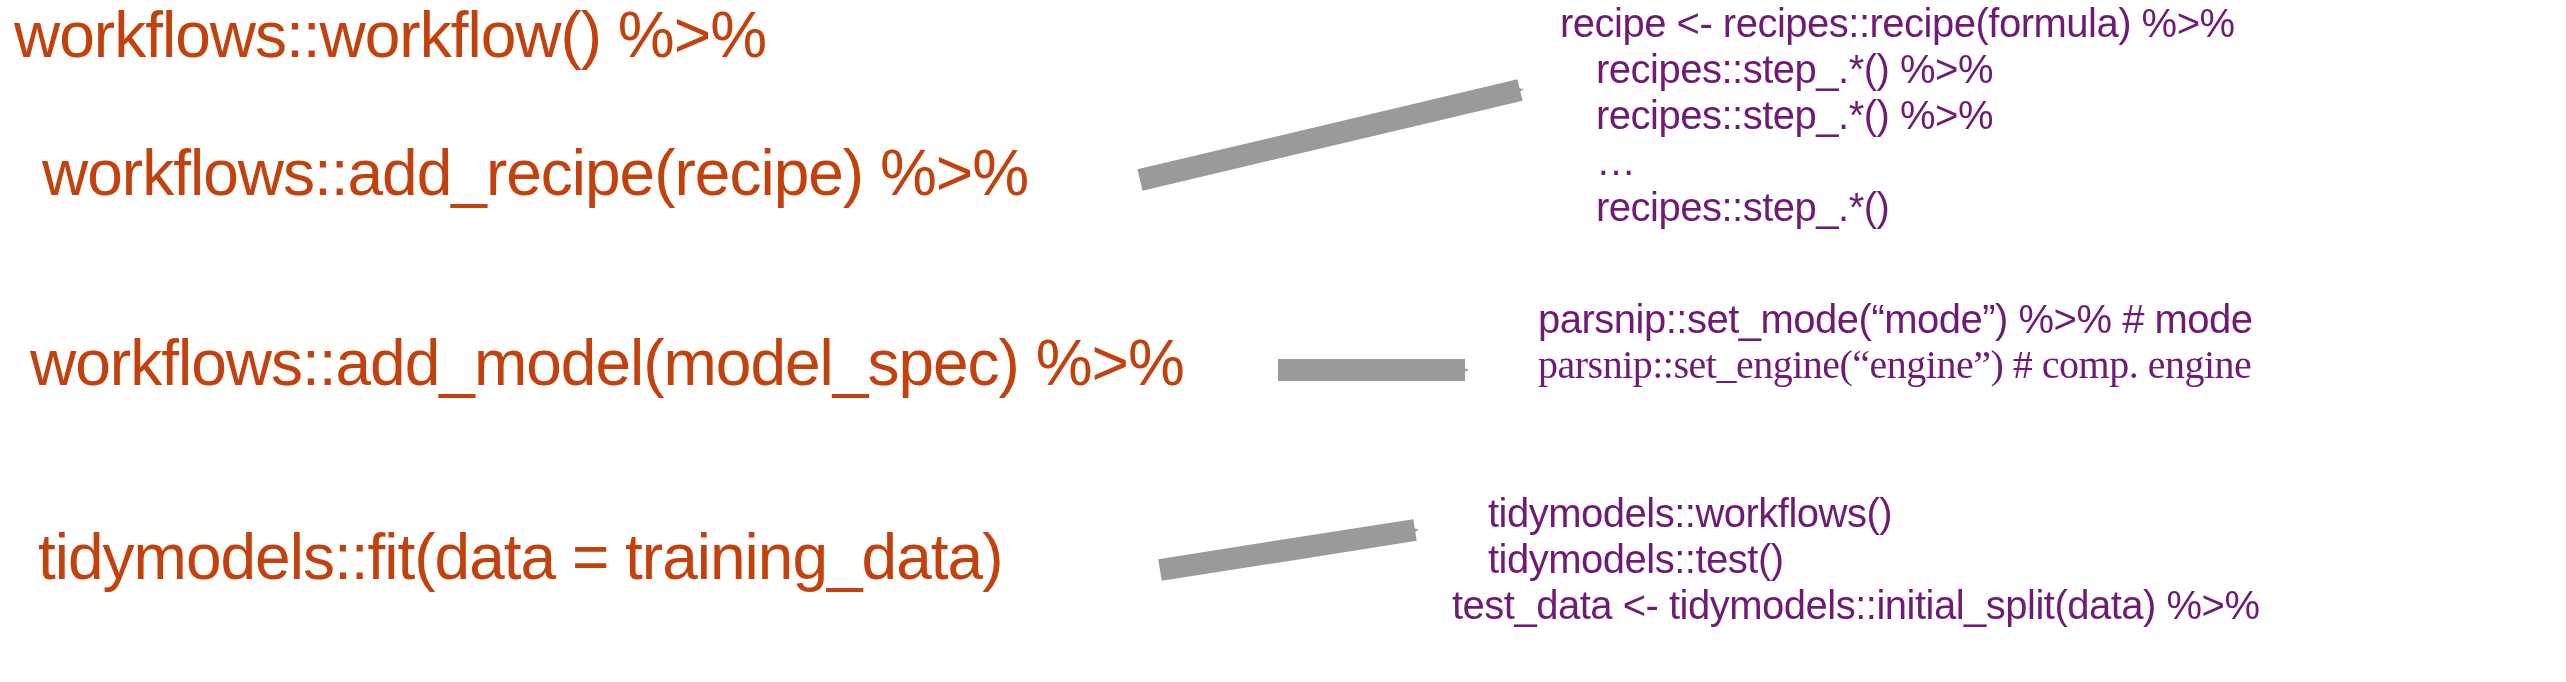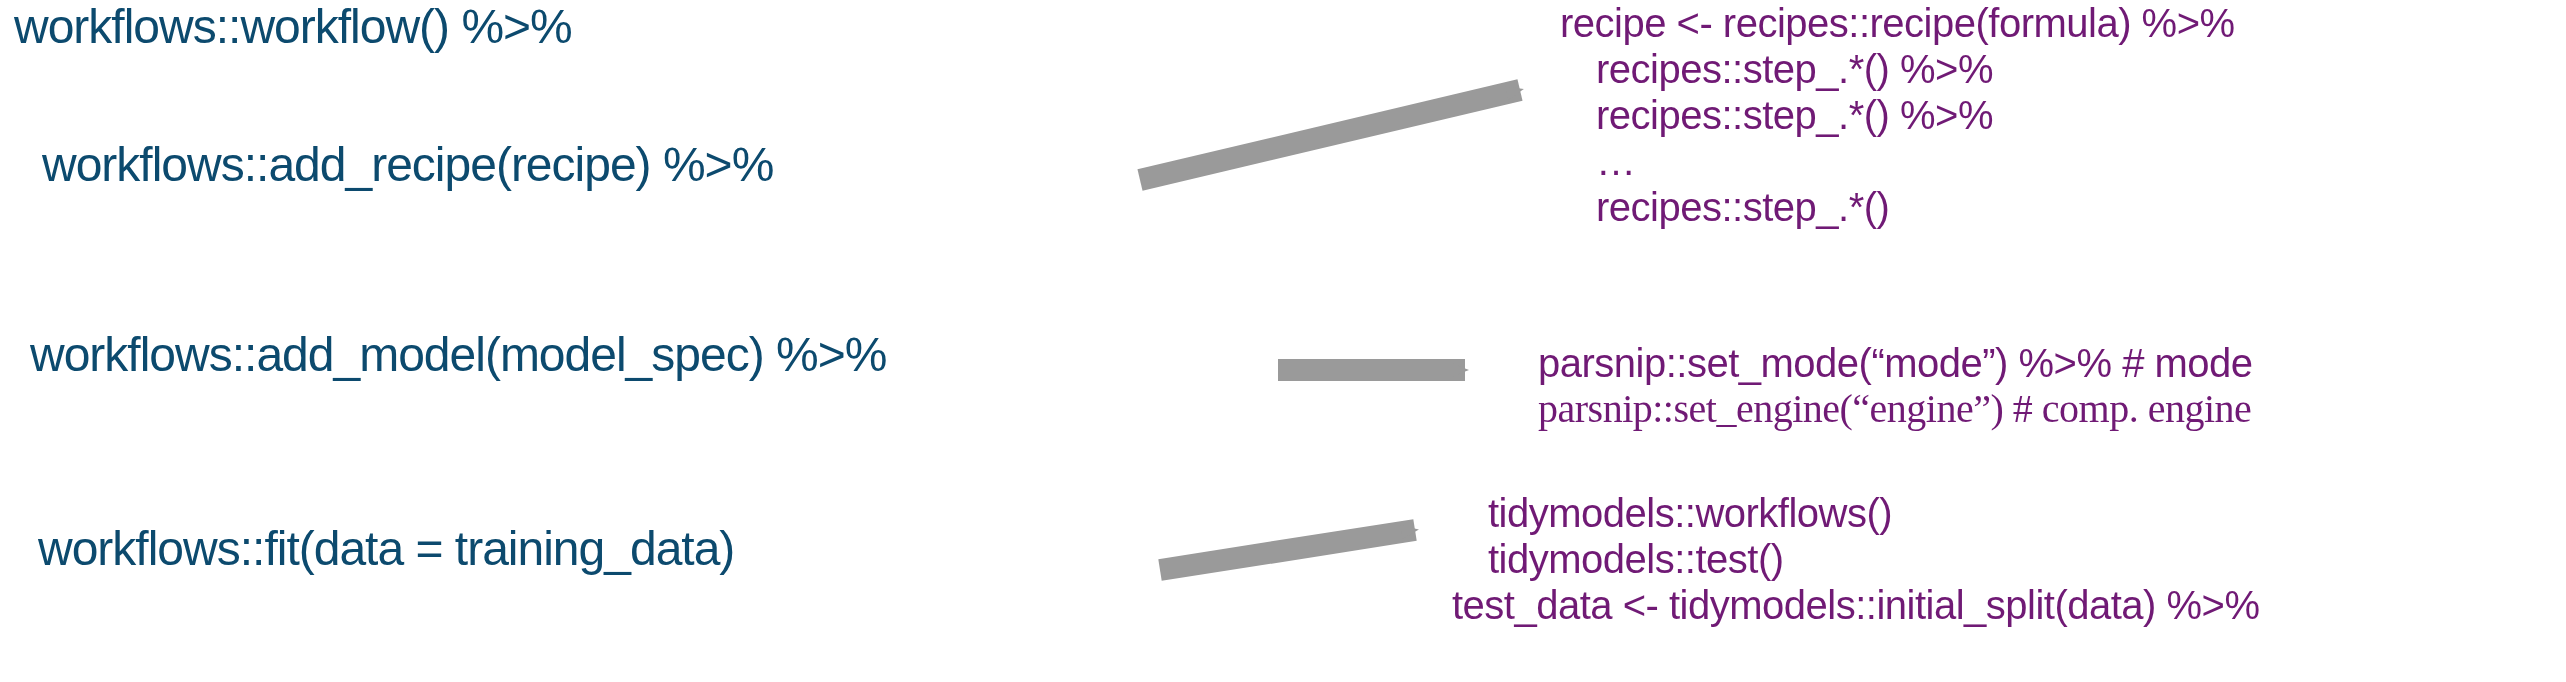--- a/index.html
+++ b/index.html
@@ -5,24 +5,24 @@
   * { box-sizing: border-box; margin: 0; padding: 0; }
   html, body { width: 2566px; height: 682px; }
   body {
     background: #ffffff;
     font-family: "Helvetica Neue", Helvetica, Arial, sans-serif;
     color: #7a7a7a;
     position: relative;
     overflow: hidden;
   }
   .code-big {
-    font-size: 48px;
+    font-size: 64px;
     font-weight: 500;
     line-height: 1.05;
-    color: #0c4a6e;
+    color: #c2410c;
     letter-spacing: -1px;
     white-space: nowrap;
   }
   .code-small {
     font-size: 40px;
     font-weight: 500;
     line-height: 1.15;
     color: #701a75;
     letter-spacing: -0.5px;
     white-space: nowrap;
@@ -36,32 +36,32 @@
 </style>
 </head>
 <body>
 
 <div class="block code-big" style="left:14px; top:2px;">workflows::workflow() %&gt;%</div>
 
 <div class="block code-big" style="left:42px; top:140px;">workflows::add_recipe(recipe) %&gt;%</div>
 
 <div class="block code-big" style="left:30px; top:330px;">workflows::add_model(model_spec) %&gt;%</div>
 
-<div class="block code-big" style="left:38px; top:524px;">workflows::fit(data = training_data)</div>
+<div class="block code-big" style="left:38px; top:524px;">tidymodels::fit(data = training_data)</div>
 
 <div class="block" style="left:1560px; top:0px;">
   <div class="code-small">recipe &lt;- recipes::recipe(formula) %&gt;%</div>
   <div class="code-small" style="padding-left:36px;">recipes::step_.*() %&gt;%</div>
   <div class="code-small" style="padding-left:36px;">recipes::step_.*() %&gt;%</div>
   <div class="code-small" style="padding-left:36px;">…</div>
   <div class="code-small" style="padding-left:36px;">recipes::step_.*()</div>
 </div>
 
 <div class="block" style="left:1502px; top:296px;">
-  <div class="code-small" style="padding-left:36px;margin-top:44px;">parsnip::set_mode(“mode”) %&gt;% # mode</div>
+  <div class="code-small" style="padding-left:36px;">parsnip::set_mode(“mode”) %&gt;% # mode</div>
   <div class="code-small" style="padding-left:36px;font-family:Liberation Serif, serif;">parsnip::set_engine(“engine”) # comp. engine</div>
 </div>
 
 <div class="block" style="left:1452px; top:490px;">
   <div class="code-small" style="padding-left:36px;">tidymodels::workflows()</div>
   <div class="code-small" style="padding-left:36px;">tidymodels::test()</div>
   <div class="code-small">test_data &lt;- tidymodels::initial_split(data) %&gt;%</div>
 </div>
 
 <div class="arrow" style="left:1130px; top:60px; width:420px; height:140px;">

